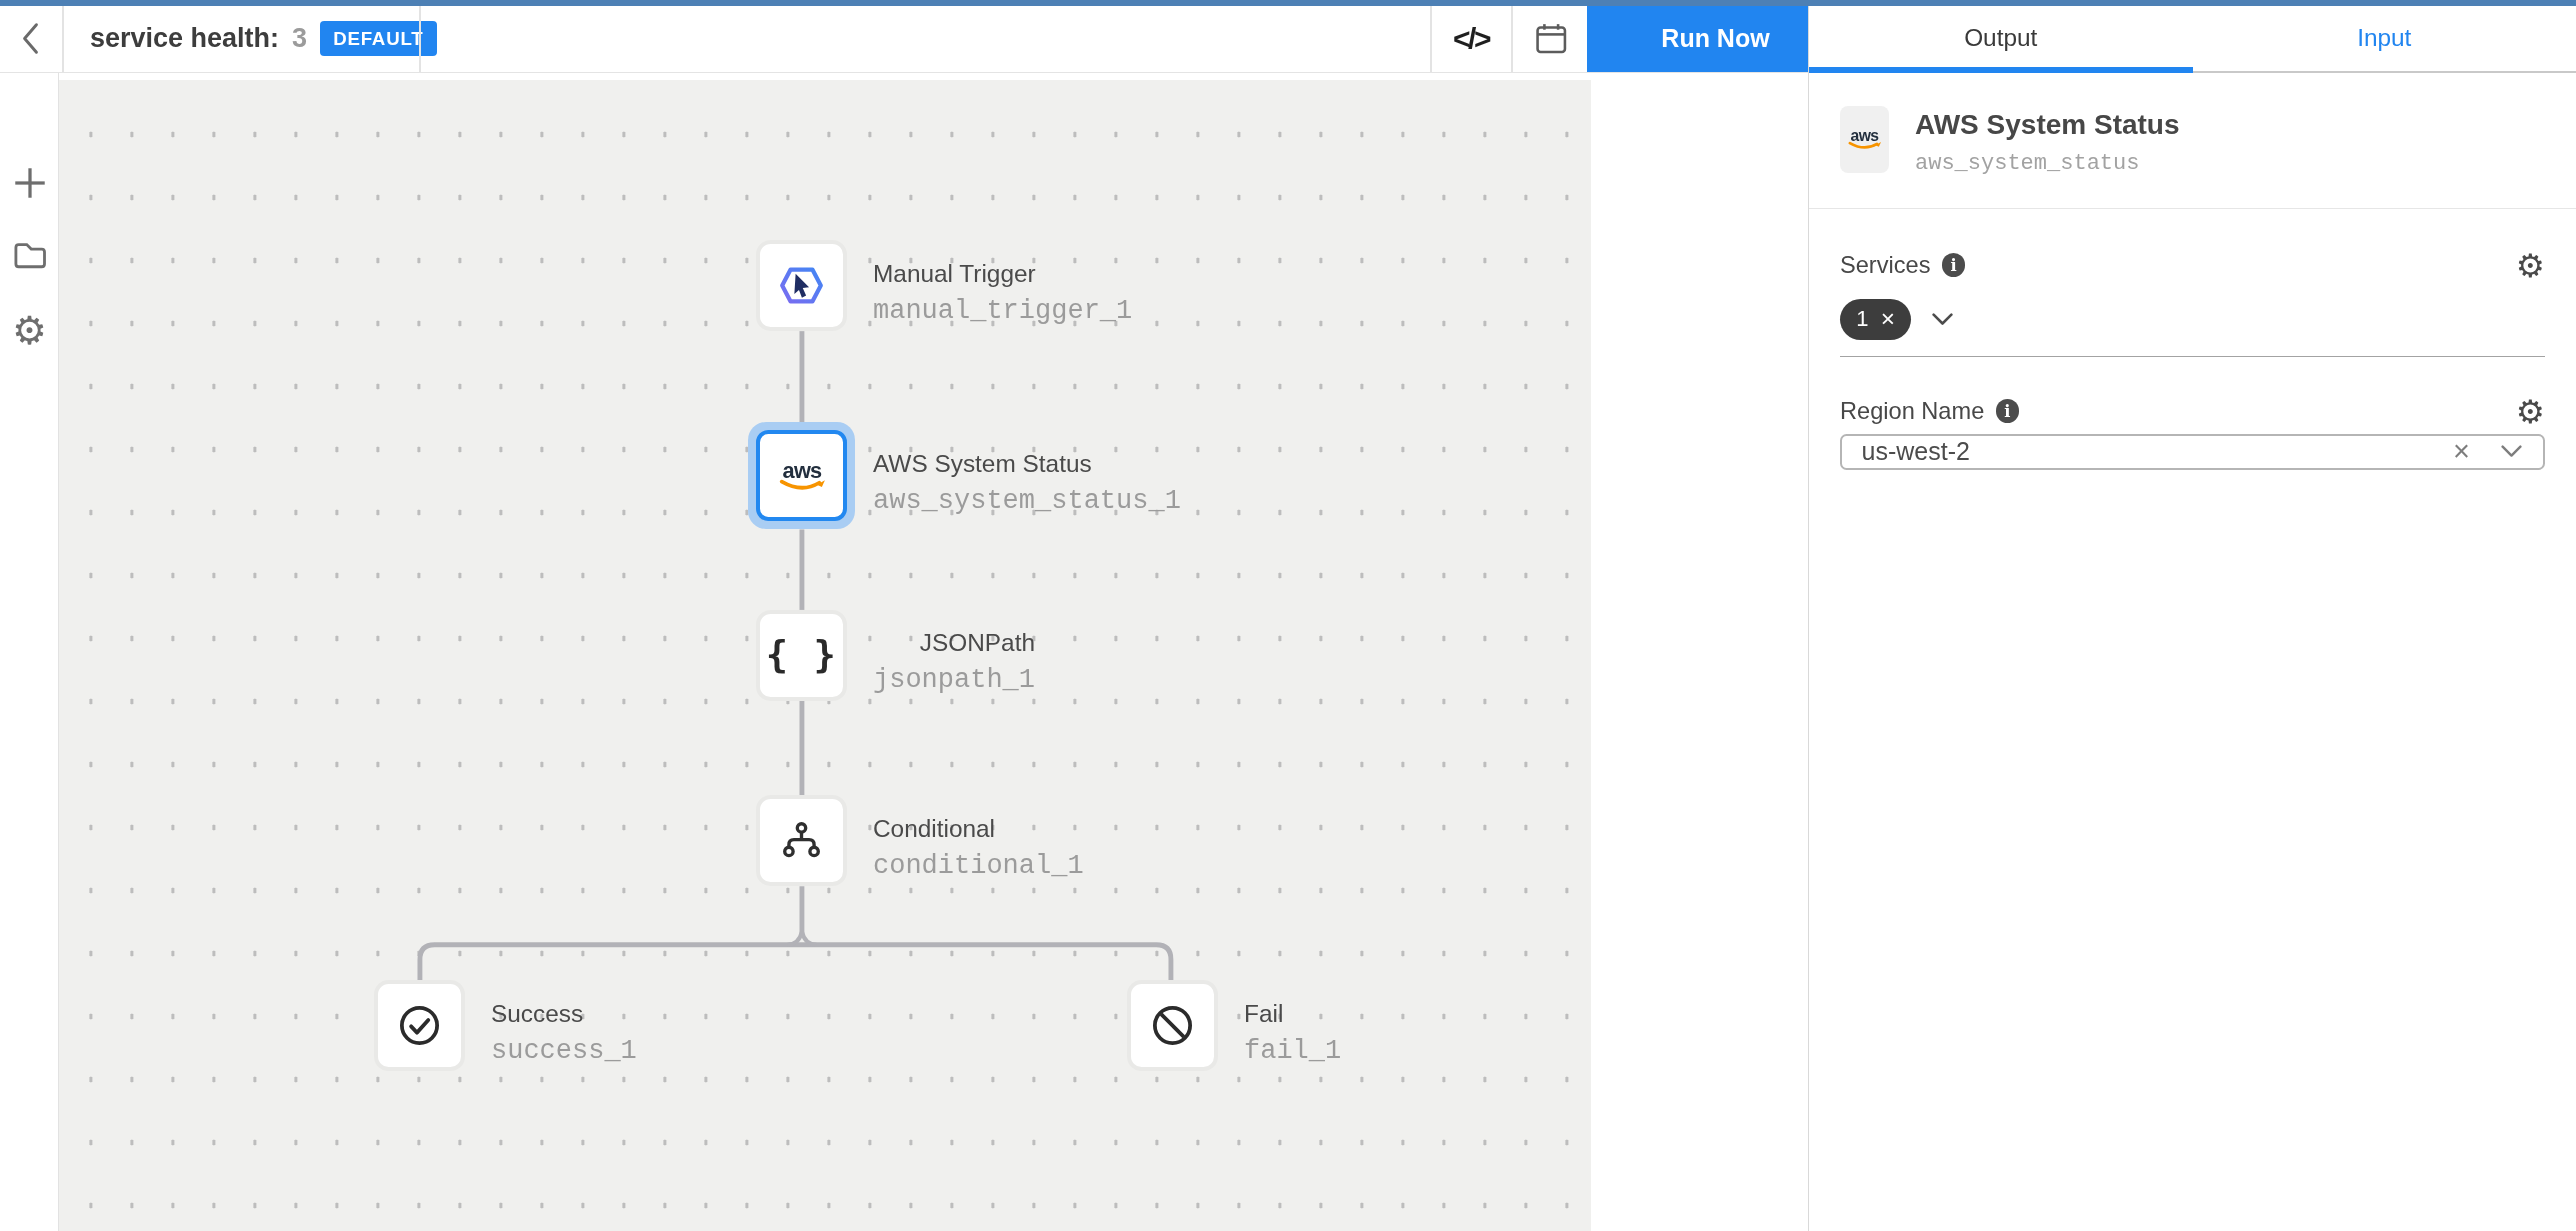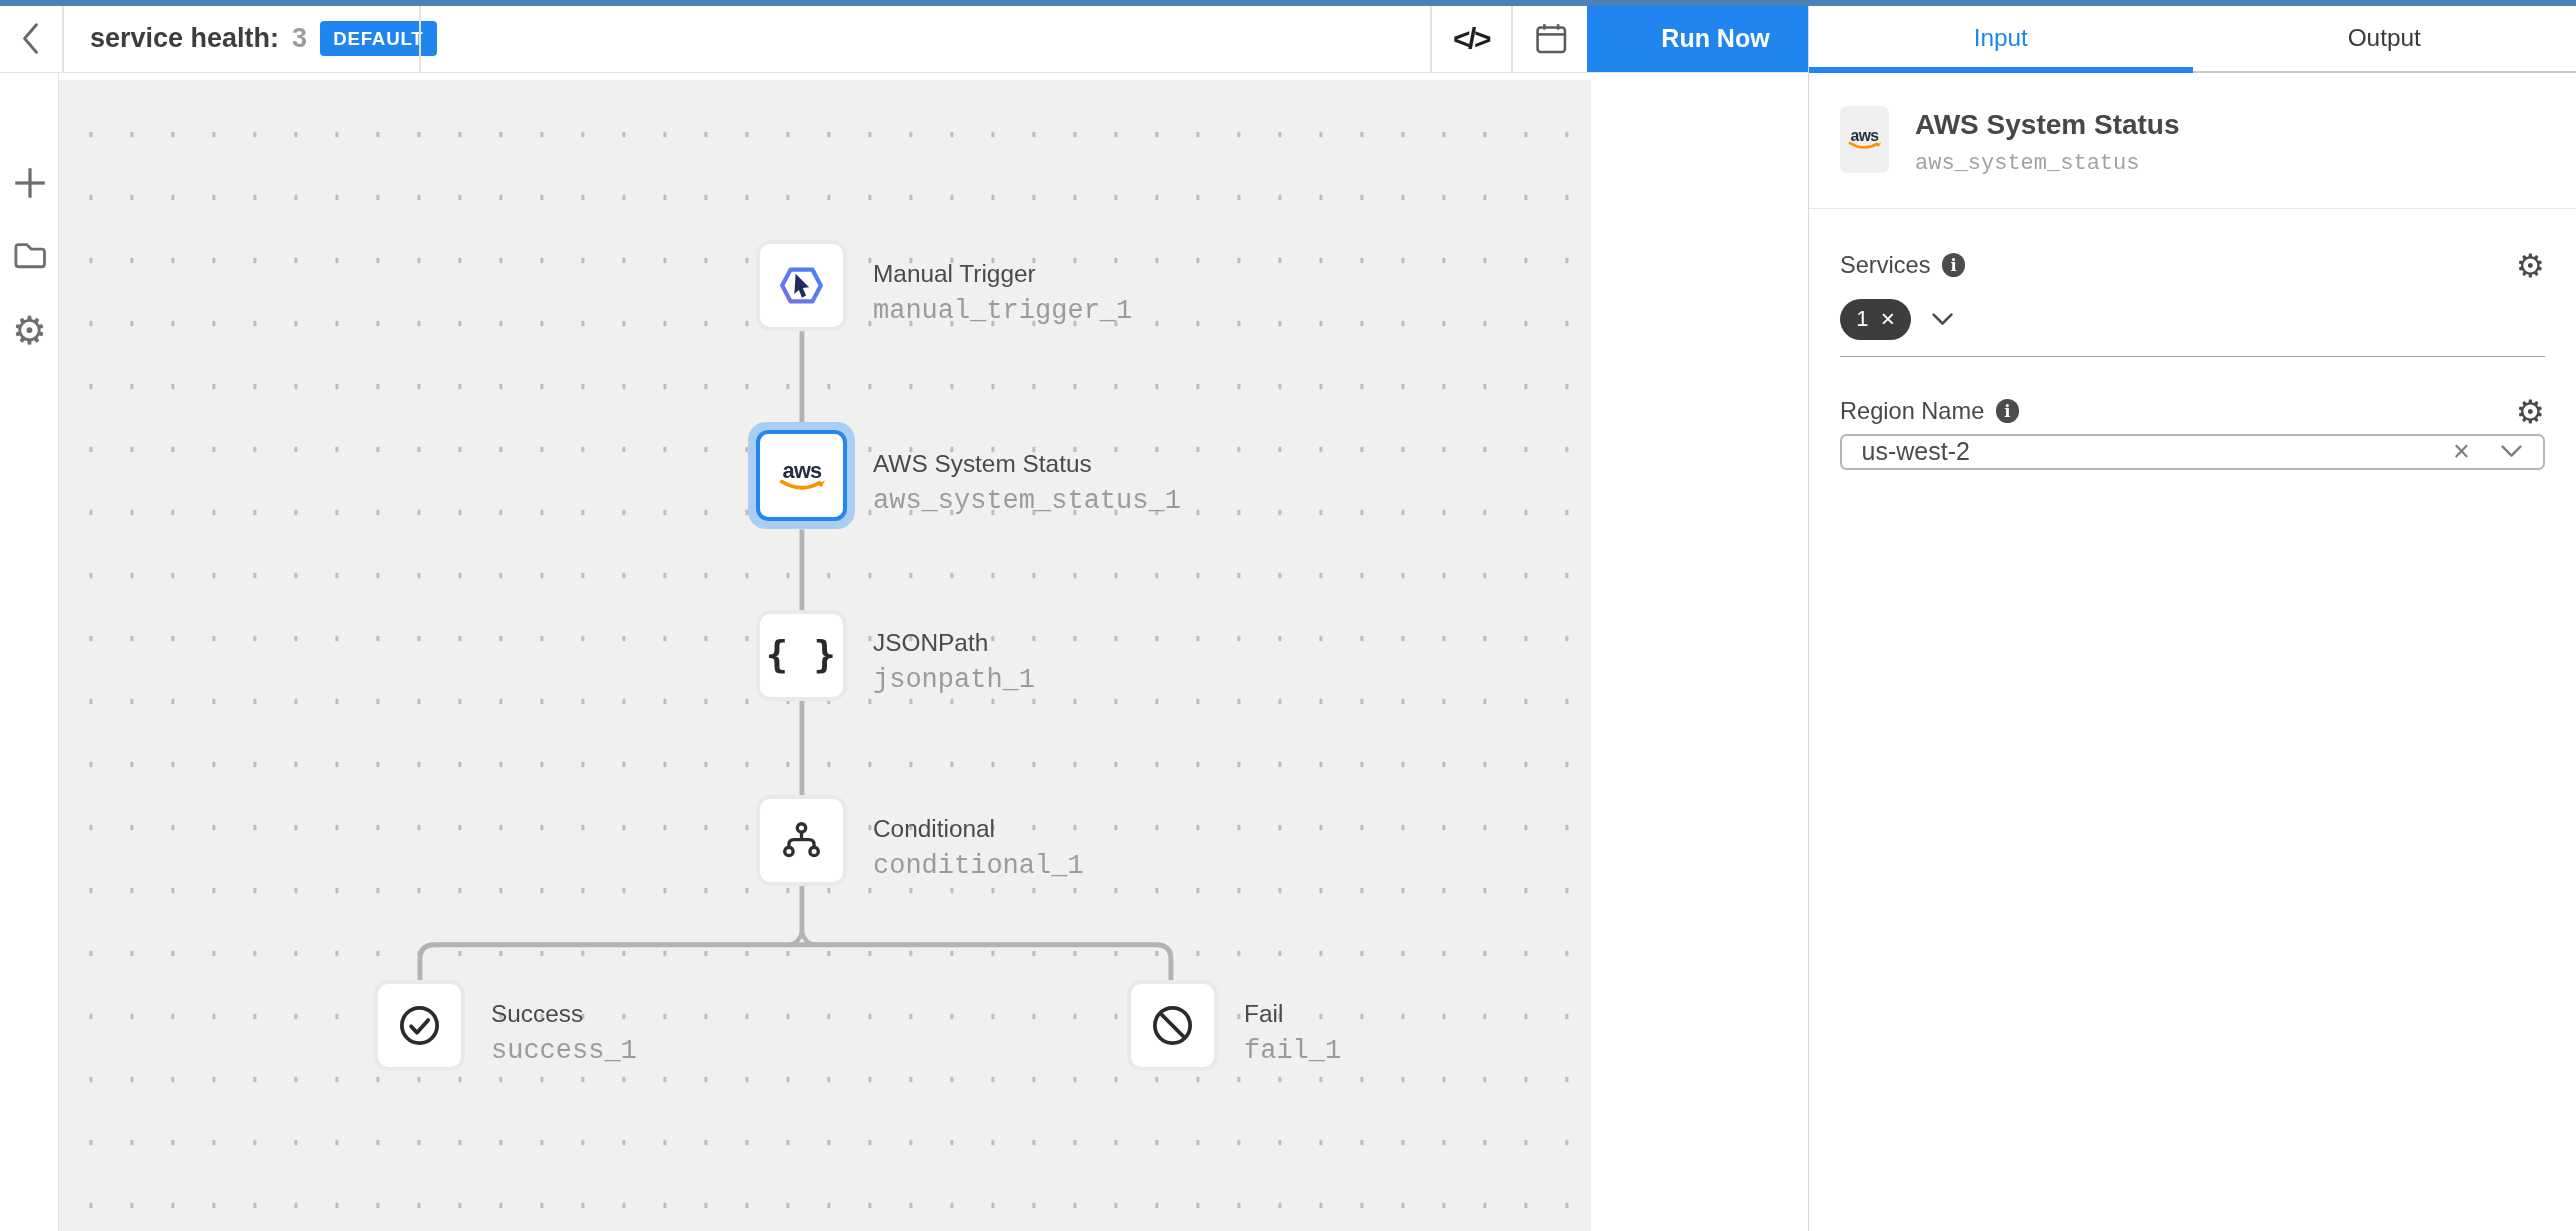--- a/index.html
+++ b/index.html
@@ -40,21 +40,21 @@
 
   
   .n-mt   { left:697px;  top:160px; }
   .n-aws  { left:689px;  top:342px; }
   .n-json { left:697px;  top:530px; }
   .n-cond { left:697px;  top:715px; }
   .n-succ { left:315px;  top:900px; }
   .n-fail { left:1068px; top:900px; }
   .l-mt   { left:814px; top:180px; }
   .l-aws  { left:814px; top:370px; }
-  .l-json { left:814px; top:549px; }
+  .l-json { left:814px; top:549px;text-align:right; }
   .l-cond { left:814px; top:735px; }
   .l-succ { left:432px;  top:920px; }
   .l-fail { left:1185px; top:920px; }
 
   
   .panel { position:absolute; left:1808px; top:5.7px; width:768px; bottom:0; background:#fff; border-left:1.6px solid #d9d9d9; }
   .tabbar { position:absolute; left:0; top:0; width:100%; height:67px; display:flex; border-bottom:2.4px solid #c9c9c9; }
   .tab { flex:1; display:flex; align-items:center; justify-content:center; font-size:24.4px; cursor:pointer; }
   .tab.active { color:#2185f0; }
   .tab.inactive { color:#3a3a3a; }
@@ -215,22 +215,22 @@
     </svg>
   </div>
   <div class="node-label l-fail">
     <span class="node-title">Fail</span>
     <span class="node-id">fail_1</span>
   </div>
 </div>
 
 <div class="panel">
   <div class="tabbar">
+    <div class="tab inactive">Output</div>
     <div class="tab active">Input</div>
-    <div class="tab inactive">Output</div>
     <div class="tab-indicator"></div>
   </div>
 
   <div class="insp-head">
     <div class="aws-tile">
       <svg width="39" height="26" viewBox="0 0 72 44">
         <text x="36" y="25" text-anchor="middle" font-family="Liberation Sans, sans-serif" font-weight="700" font-size="29" letter-spacing="-1" fill="#232f3e">aws</text>
         <path d="M9 29.5 Q36 45 59 31" stroke="#f79400" stroke-width="5" fill="none" stroke-linecap="round"></path>
         <path d="M56 33.5 L66.5 27.5 L62.5 36.5 Z" fill="#f79400"></path>
       </svg>

